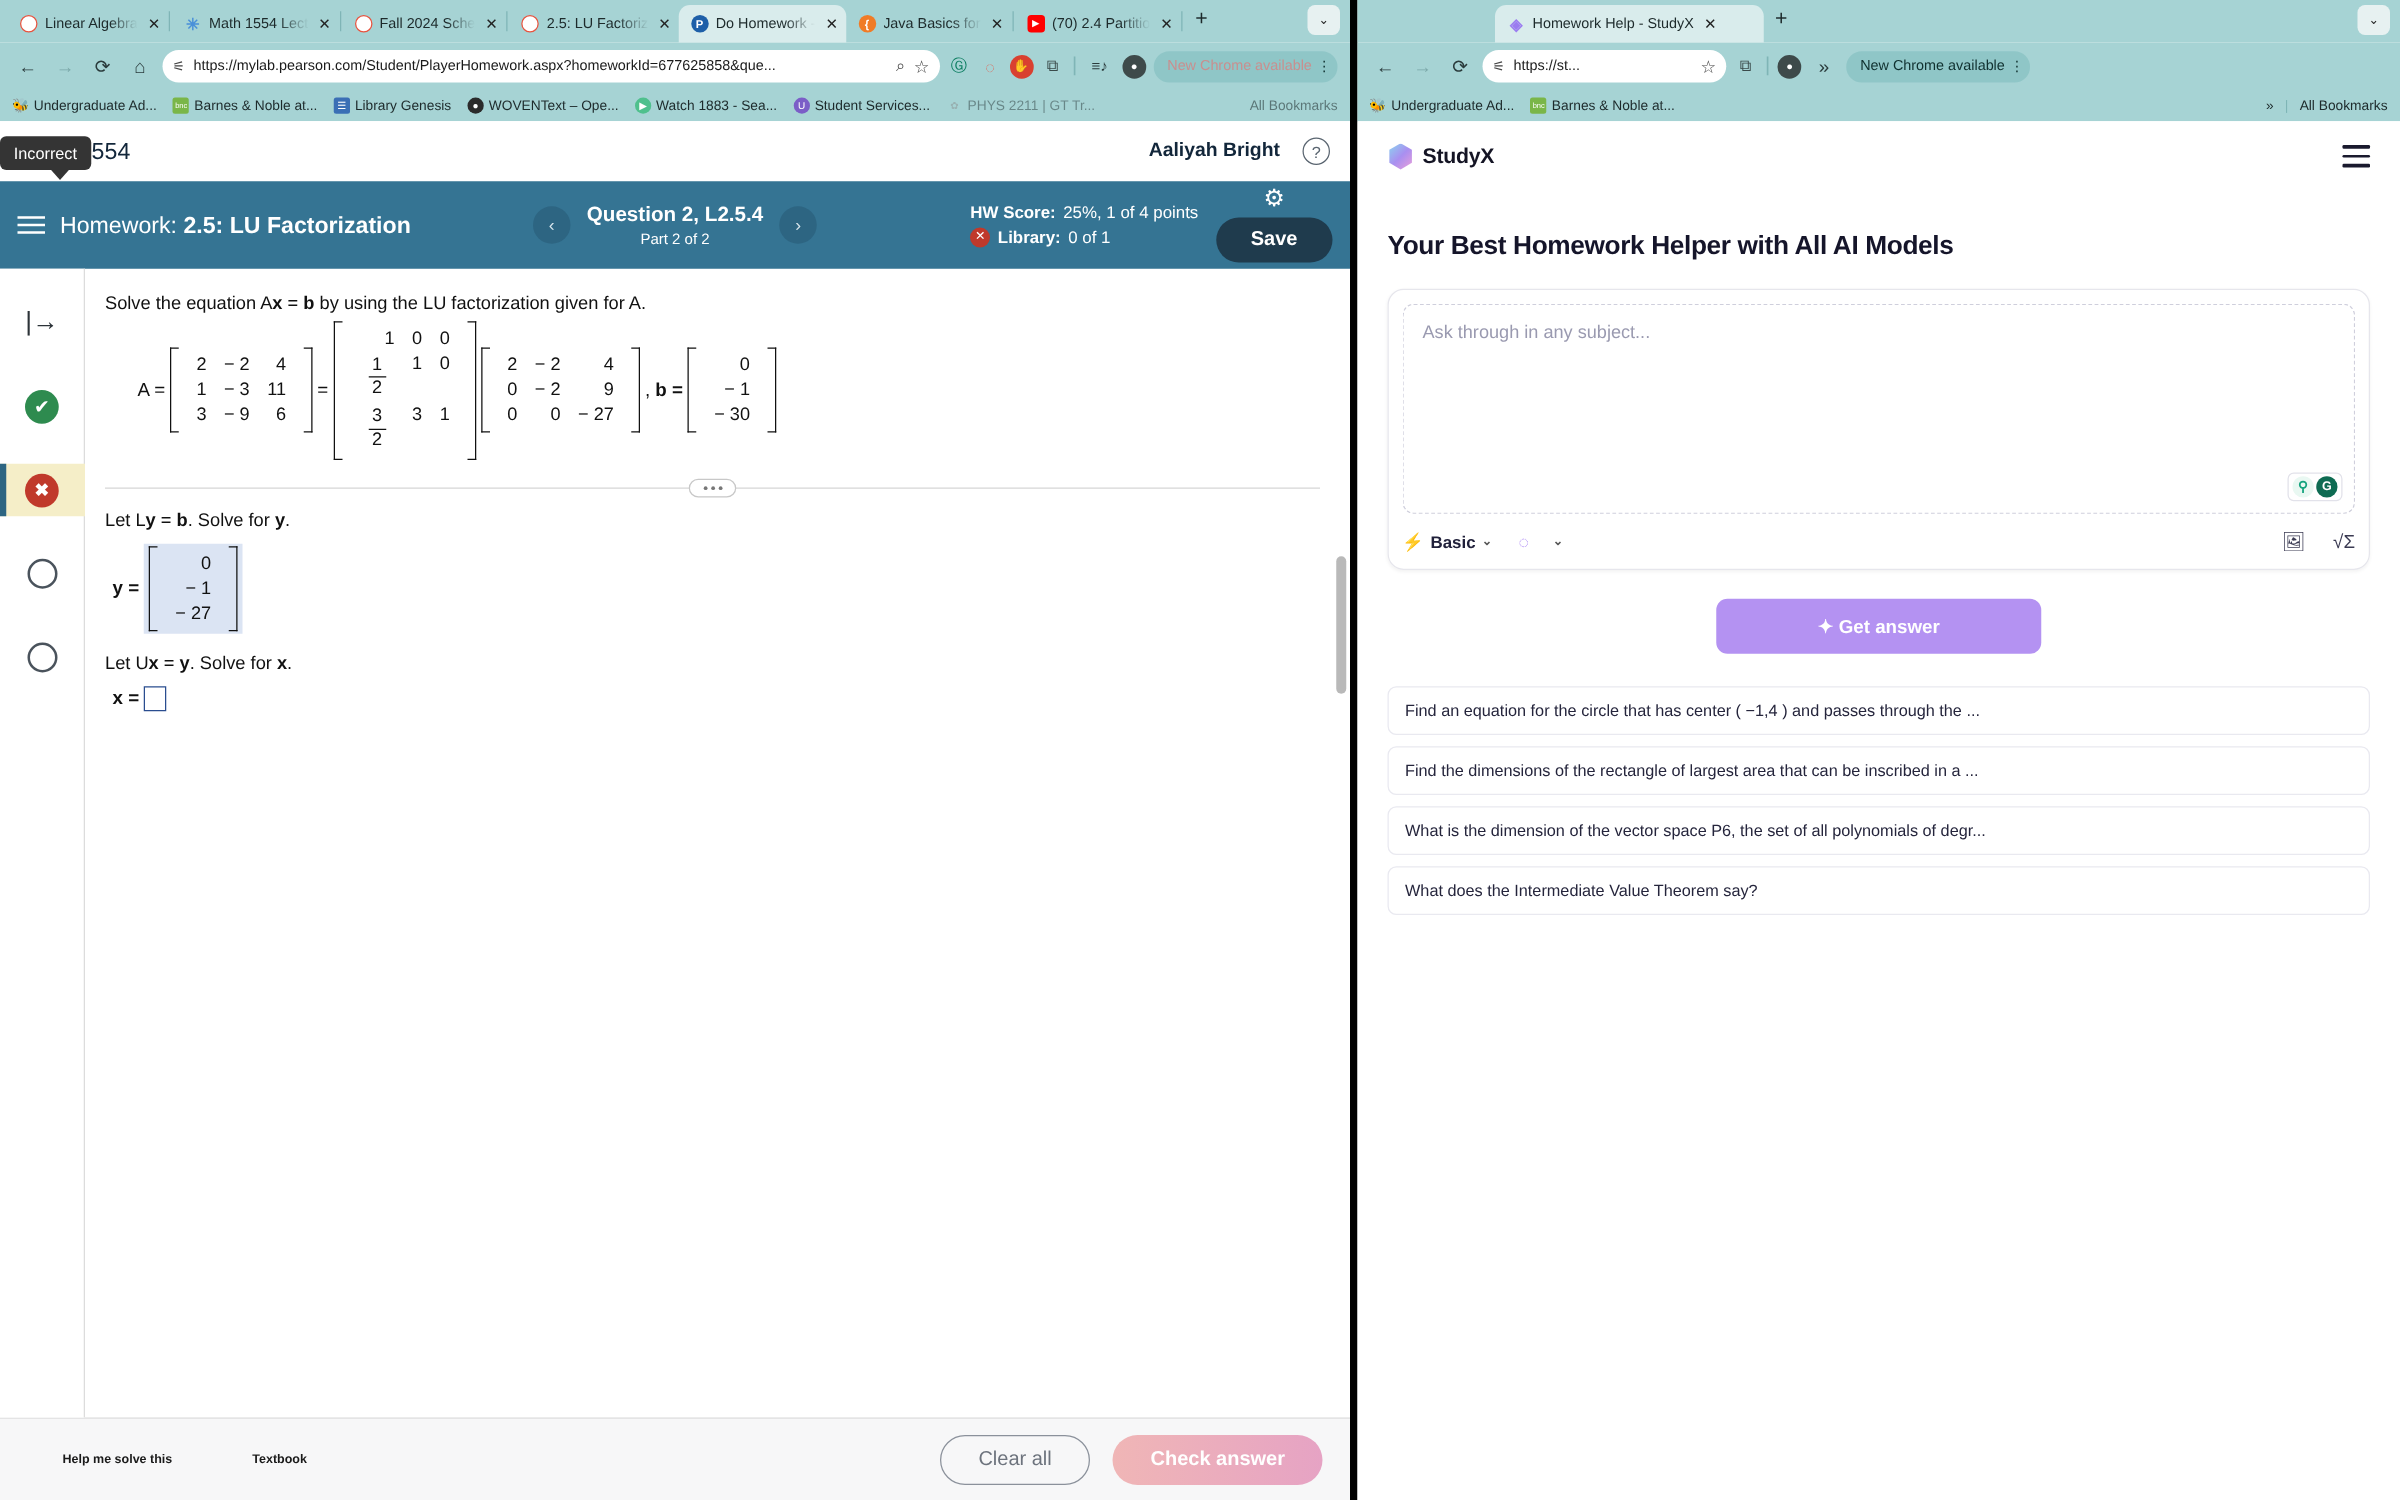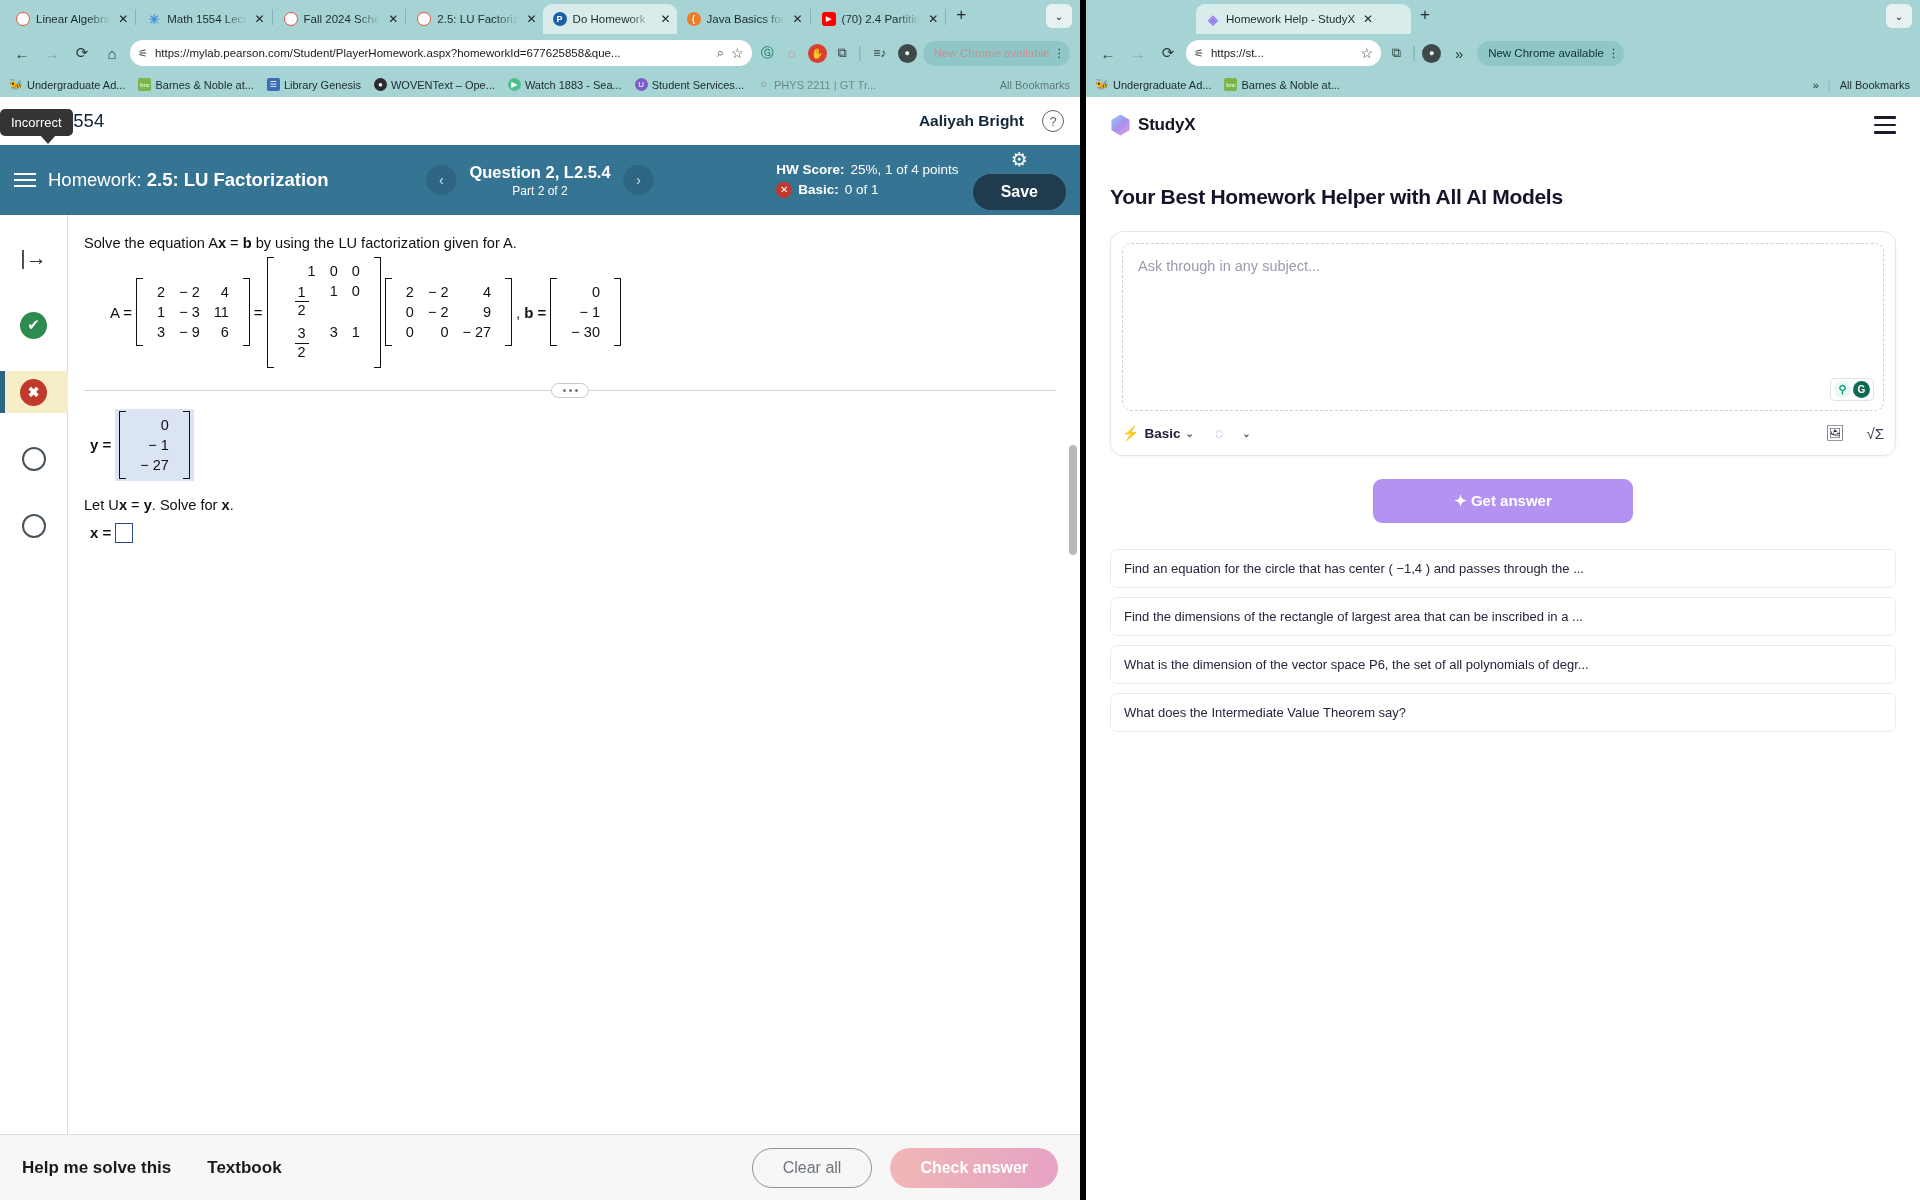--- a/index.html
+++ b/index.html
@@ -161,22 +161,22 @@
   .stepline { font-size: 14.6px; margin-bottom: 10px; }
   .yblock { background: #dbe4f3; display: inline-flex; padding: 2px 4px; }
   .ansbox { width: 18px; height: 20px; border: 1.6px solid #2a4d8f; background: #fff;
             display: inline-block; vertical-align: middle; }
 
   .scrollbar { position: absolute; right: 3px; top: 230px; width: 8px; height: 110px;
                background: #b9b9b9; border-radius: 4px; }
 
   .p-foot { height: 66px; flex: 0 0 66px; border-top: 1px solid #dedede;
             background: #f7f7f8; display: flex; align-items: center; padding: 0 22px; }
-  .foot-link { font-size: 17px; color: #1a1a1a; font-weight: 700; margin-right: 36px;
-               cursor: pointer; }
+  .foot-link { font-size: 10px; color: #1a1a1a; font-weight: 700; margin-right: 36px;
+               cursor: pointer; margin-left: 28px; }
   .foot-right { margin-left: auto; display: flex; align-items: center; gap: 18px; }
   .clearall { background: transparent; border: 1.4px solid #8b919b; color: #6d737d;
               border-radius: 20px; padding: 10px 30px; font-size: 16px;
               font-family: inherit; cursor: pointer; }
   .checkans { border: none; border-radius: 20px; padding: 11px 30px; font-size: 16px;
               font-weight: 700; color: #fff; font-family: inherit; cursor: pointer;
               background: linear-gradient(90deg,#f0b6b6,#e6a3c4); }
 
   
   .sx { flex: 1; background: #fff; padding: 0 24px; overflow: hidden; }
@@ -356,21 +356,21 @@
           </div>
           <span class="nav-circ">›</span>
         </div>
         <div class="p-score">
           <div class="row">
             <b>HW Score:</b>
             <span>25%, 1 of 4 points</span>
           </div>
           <div class="row">
             <span class="xbadge">✕</span>
-            <b>Basic:</b>
+            <b>Library:</b>
             <span>0 of 1</span>
           </div>
         </div>
         <div class="p-right">
           <span class="gear">⚙</span>
           <button class="save-btn">Save</button>
         </div>
       </div>
 
       <div class="p-body">
@@ -469,20 +469,23 @@
           </div>
 
           <div class="divider">
             <span class="dots">
                 <i></i>
                 <i></i>
                 <i></i>
               </span>
           </div>
 
+          <div class="stepline">
+            <span>Let L</span><b>y</b><span> = </span><b>b</b><span>. Solve for </span><b>y</b><span>.</span>
+          </div>
 
           <div class="matrow" style="margin-left:6px;margin-bottom:16px;">
             <b class="mlabel">y =</b>
             <span class="yblock">
               <span class="bracket">
                 <i class="bl"></i>
                 <span class="mgrid g1" style="min-width:40px;">
                   <span>0</span>
                   <span>− 1</span>
                   <span>− 27</span>

